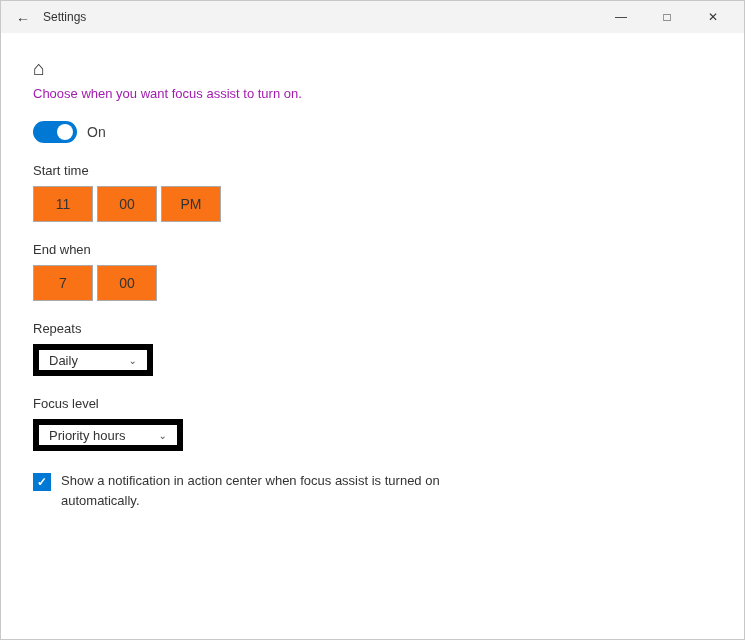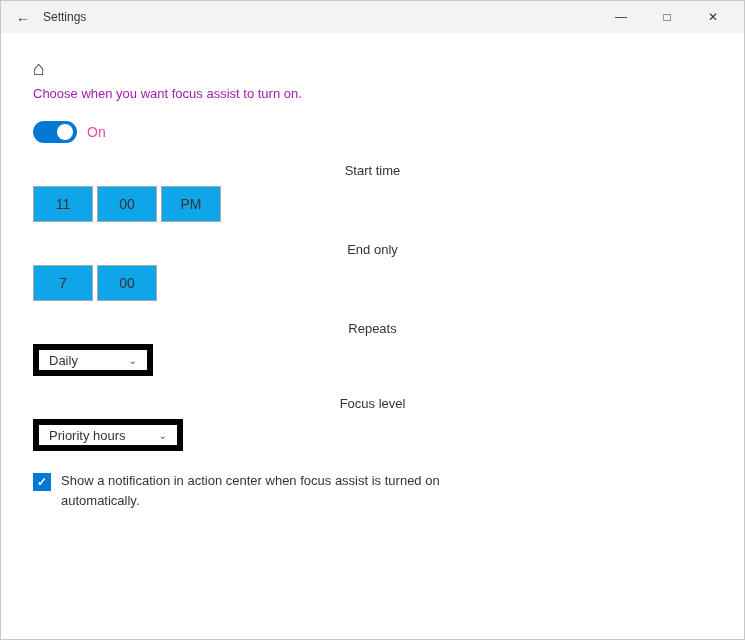--- a/index.html
+++ b/index.html
@@ -130,56 +130,55 @@
       border-radius: 50%;
       background: white;
       position: absolute;
       top: 3px;
       right: 4px;
       transition: right 0.2s;
     }
 
     .toggle-label {
       font-size: 14px;
-      color: #ec4899;
+      color: #404040;
     }
 
     .field-label {
       font-size: 13px;
       color: #333;
       margin-bottom: 8px;
     }
 
     .time-row {
       display: flex;
       align-items: center;
       margin-bottom: 20px;
     }
 
     .time-box {
       width: 60px;
       height: 36px;
       border: 1px solid #aaa;
-      background: #0ea5e9;
+      background: #f97316;
       display: flex;
       align-items: center;
       justify-content: center;
       font-size: 14px;
       color: #333;
       cursor: pointer;
       margin-right: 4px;
     }
 
     .time-box.period {
       width: 60px;
     }
 
     .dropdown-row {
       margin-bottom: 20px;
-      text-align: center;
     }
 
     .dropdown-select {
       display: flex;
       align-items: center;
       width: 120px;
       height: 32px;
       border: 6px solid #000000;
       background: white;
       padding: 0 10px;
@@ -262,21 +261,21 @@
     <div class="dropdown-row">
       <div class="field-label">Start time</div>
       <div class="time-row">
         <div class="time-box">11</div>
         <div class="time-box">00</div>
         <div class="time-box period">PM</div>
       </div>
     </div>
 
     <div class="dropdown-row">
-      <div class="field-label">End only</div>
+      <div class="field-label">End when</div>
       <div class="time-row">
         <div class="time-box">7</div>
         <div class="time-box">00</div>
       </div>
     </div>
 
     <div class="dropdown-row">
       <div class="field-label">Repeats</div>
       <div class="dropdown-select">
         <span>Daily</span>

